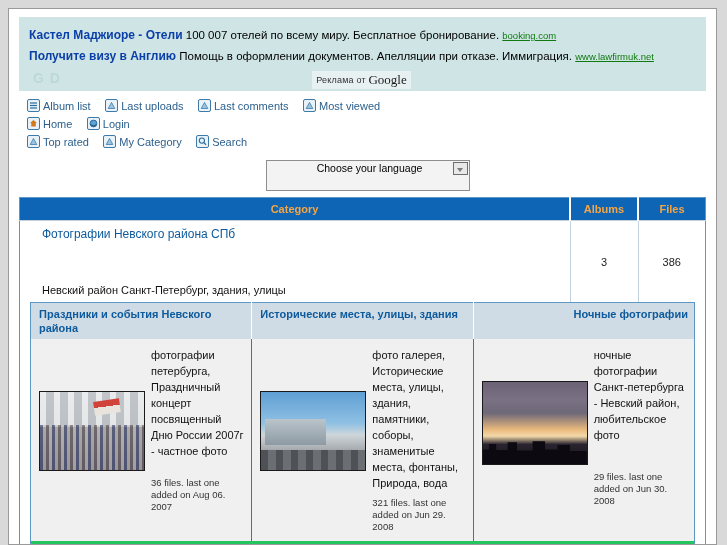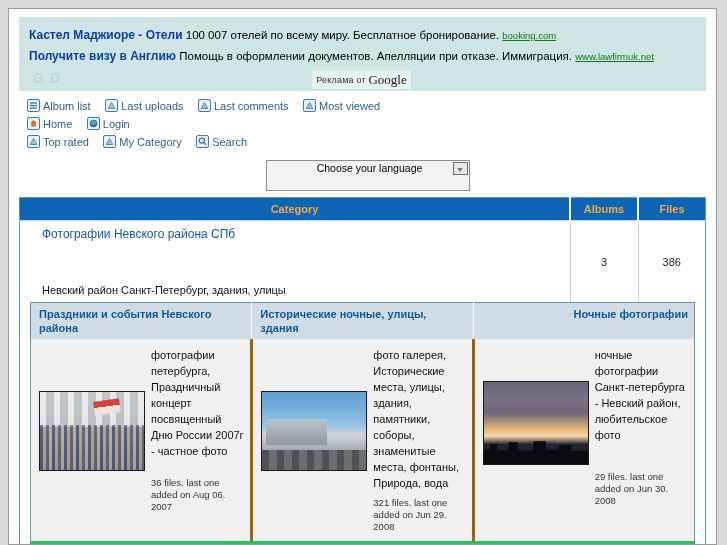--- a/index.html
+++ b/index.html
@@ -240,21 +240,21 @@
     border-right: 1px solid #ffffff;
     width: 33.33%;
     line-height: 14px;
   }
   .alb-head:last-child { border-right: none; text-align: right; }
 
   .alb-body {
     background: #f0f0f0;
     vertical-align: top;
     padding: 6px 6px 8px 6px;
-    border-right: 3px solid #a16207;
+    border-right: 1px solid #a16207;
     height: 186px;
   }
   .alb-body:last-child { border-right: none; }
   .alb-inner {
     display: flex;
     flex-direction: row;
     align-items: flex-start;
     gap: 4px;
   }
   .thumbcell {
@@ -462,21 +462,21 @@
           <td class="numcell">3</td>
           <td class="numcell">386</td>
         </tr>
 
         <tr>
           <td colspan="3" class="albumwrap">
             <table class="albumtable">
               <tbody>
                     <tr>
                 <td class="alb-head">Праздники и события Невского района</td>
-                <td class="alb-head">Исторические ночные, улицы, здания</td>
+                <td class="alb-head">Исторические места, улицы, здания</td>
                 <td class="alb-head">Ночные фотографии</td>
               </tr>
               <tr>
                 <td class="alb-body">
                   <div class="alb-inner">
                     <div class="thumbcell">
                       <div class="thumb th-crowd">
                               <span class="th-flag"></span>
                             </div>
                     </div>

